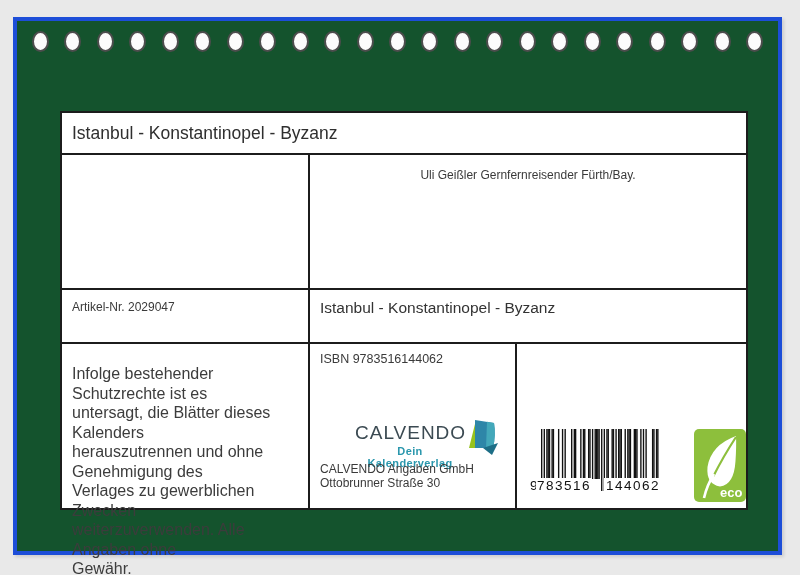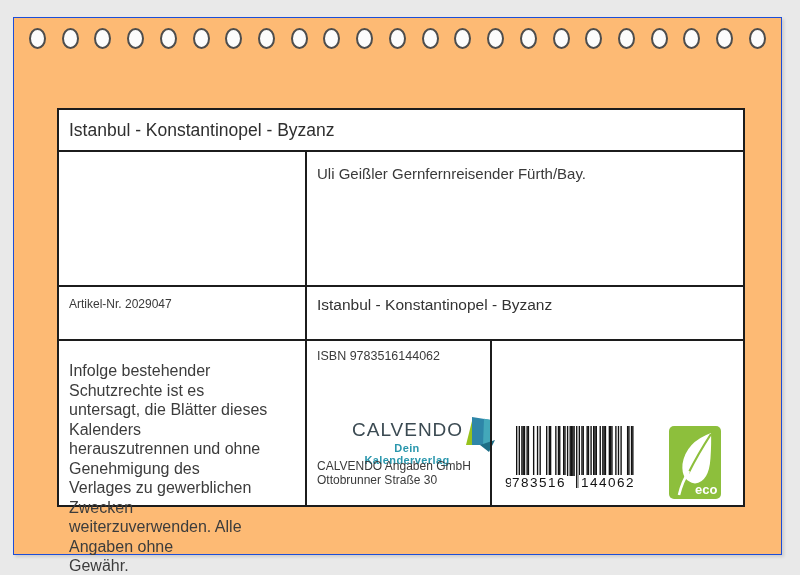--- a/index.html
+++ b/index.html
@@ -6,21 +6,21 @@
   body{
     position:relative;
     width:800px;height:575px;
     background:#e9e9e9;
     font-family:"Liberation Sans","DejaVu Sans",sans-serif;
     color:#3a3a3a;
     overflow:hidden;
   }
   .sheet{
     position:absolute;left:13px;top:17px;width:769px;height:538px;
-    background:#fdba74;border:1px solid #1d4ed8;box-sizing:border-box;
+    background:#14532d;border:4px solid #1d4ed8;box-sizing:border-box;
     box-shadow:2px 2px 3px rgba(0,0,0,.12);
   }
   .holes{
     position:absolute;left:15px;right:15px;top:10px;
     display:flex;justify-content:space-between;
   }
   .hole{
     width:17px;height:21px;box-sizing:border-box;
     border:2px solid #4d4d4d;border-radius:50%;
     background:#fcfcfc;
@@ -32,24 +32,24 @@
   }
   .row{display:flex;box-sizing:border-box;}
   .row + .row{border-top:2px solid #1c1c1c;}
   .r-title{height:40px;align-items:center;}
   .r-author{height:135px;}
   .r-article{height:54px;}
   .r-bottom{height:168px;}
   .cell{box-sizing:border-box;position:relative;}
   .c-left{width:246px;}
   .c-wide{flex:1;border-left:2px solid #1c1c1c;}
-  .c-mid{width:185px;border-left:2px solid #1c1c1c;}
+  .c-mid{width:207px;border-left:2px solid #1c1c1c;}
   .c-barcol{flex:1;border-left:2px solid #1c1c1c;}
   .title-text{font-size:17.5px;color:#2f2f2f;padding-left:10px;}
-  .author-text{display:block;padding:13px 10px 0 10px;font-size:15px;}
+  .author-text{display:block;padding:13px 10px 0 10px;font-size:12px;text-align:center;}
   .article-text{display:block;padding:10px 10px 0 10px;font-size:12px;}
   .product-title{display:block;padding:9px 10px 0 10px;font-size:15.5px;color:#333;}
   .legal{
     display:block;padding:20px 8px 0 10px;
     font-size:16px;line-height:1.22;white-space:pre-line;color:#3c3c3c;
   }
   .isbn{position:absolute;left:10px;top:8px;font-size:12.5px;}
   .logo{position:absolute;left:13px;top:78px;width:148px;margin-left:32px;}
   .logo-text{
     font-size:19px;letter-spacing:1px;color:var(--logo-dark,#3b4a52);

